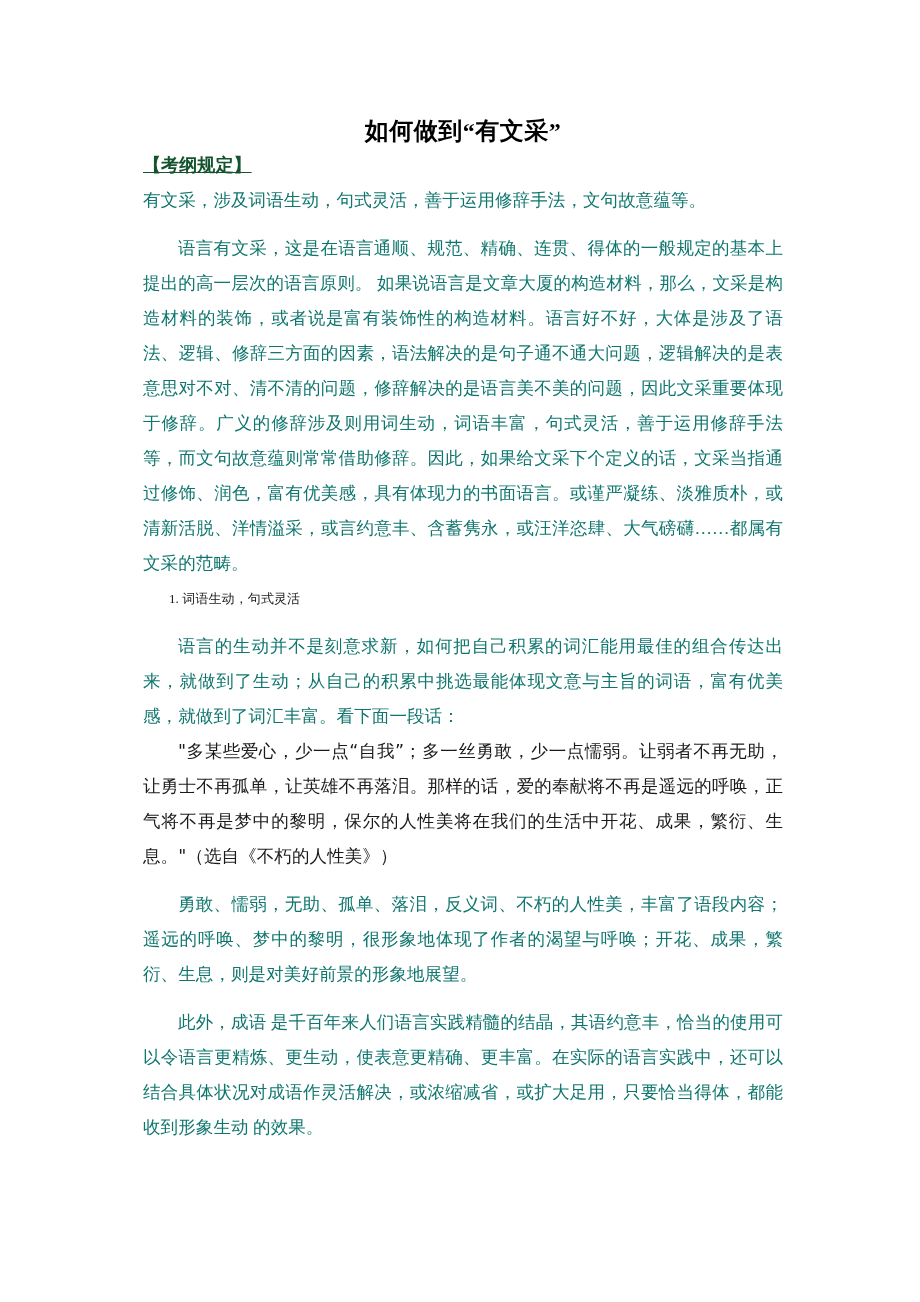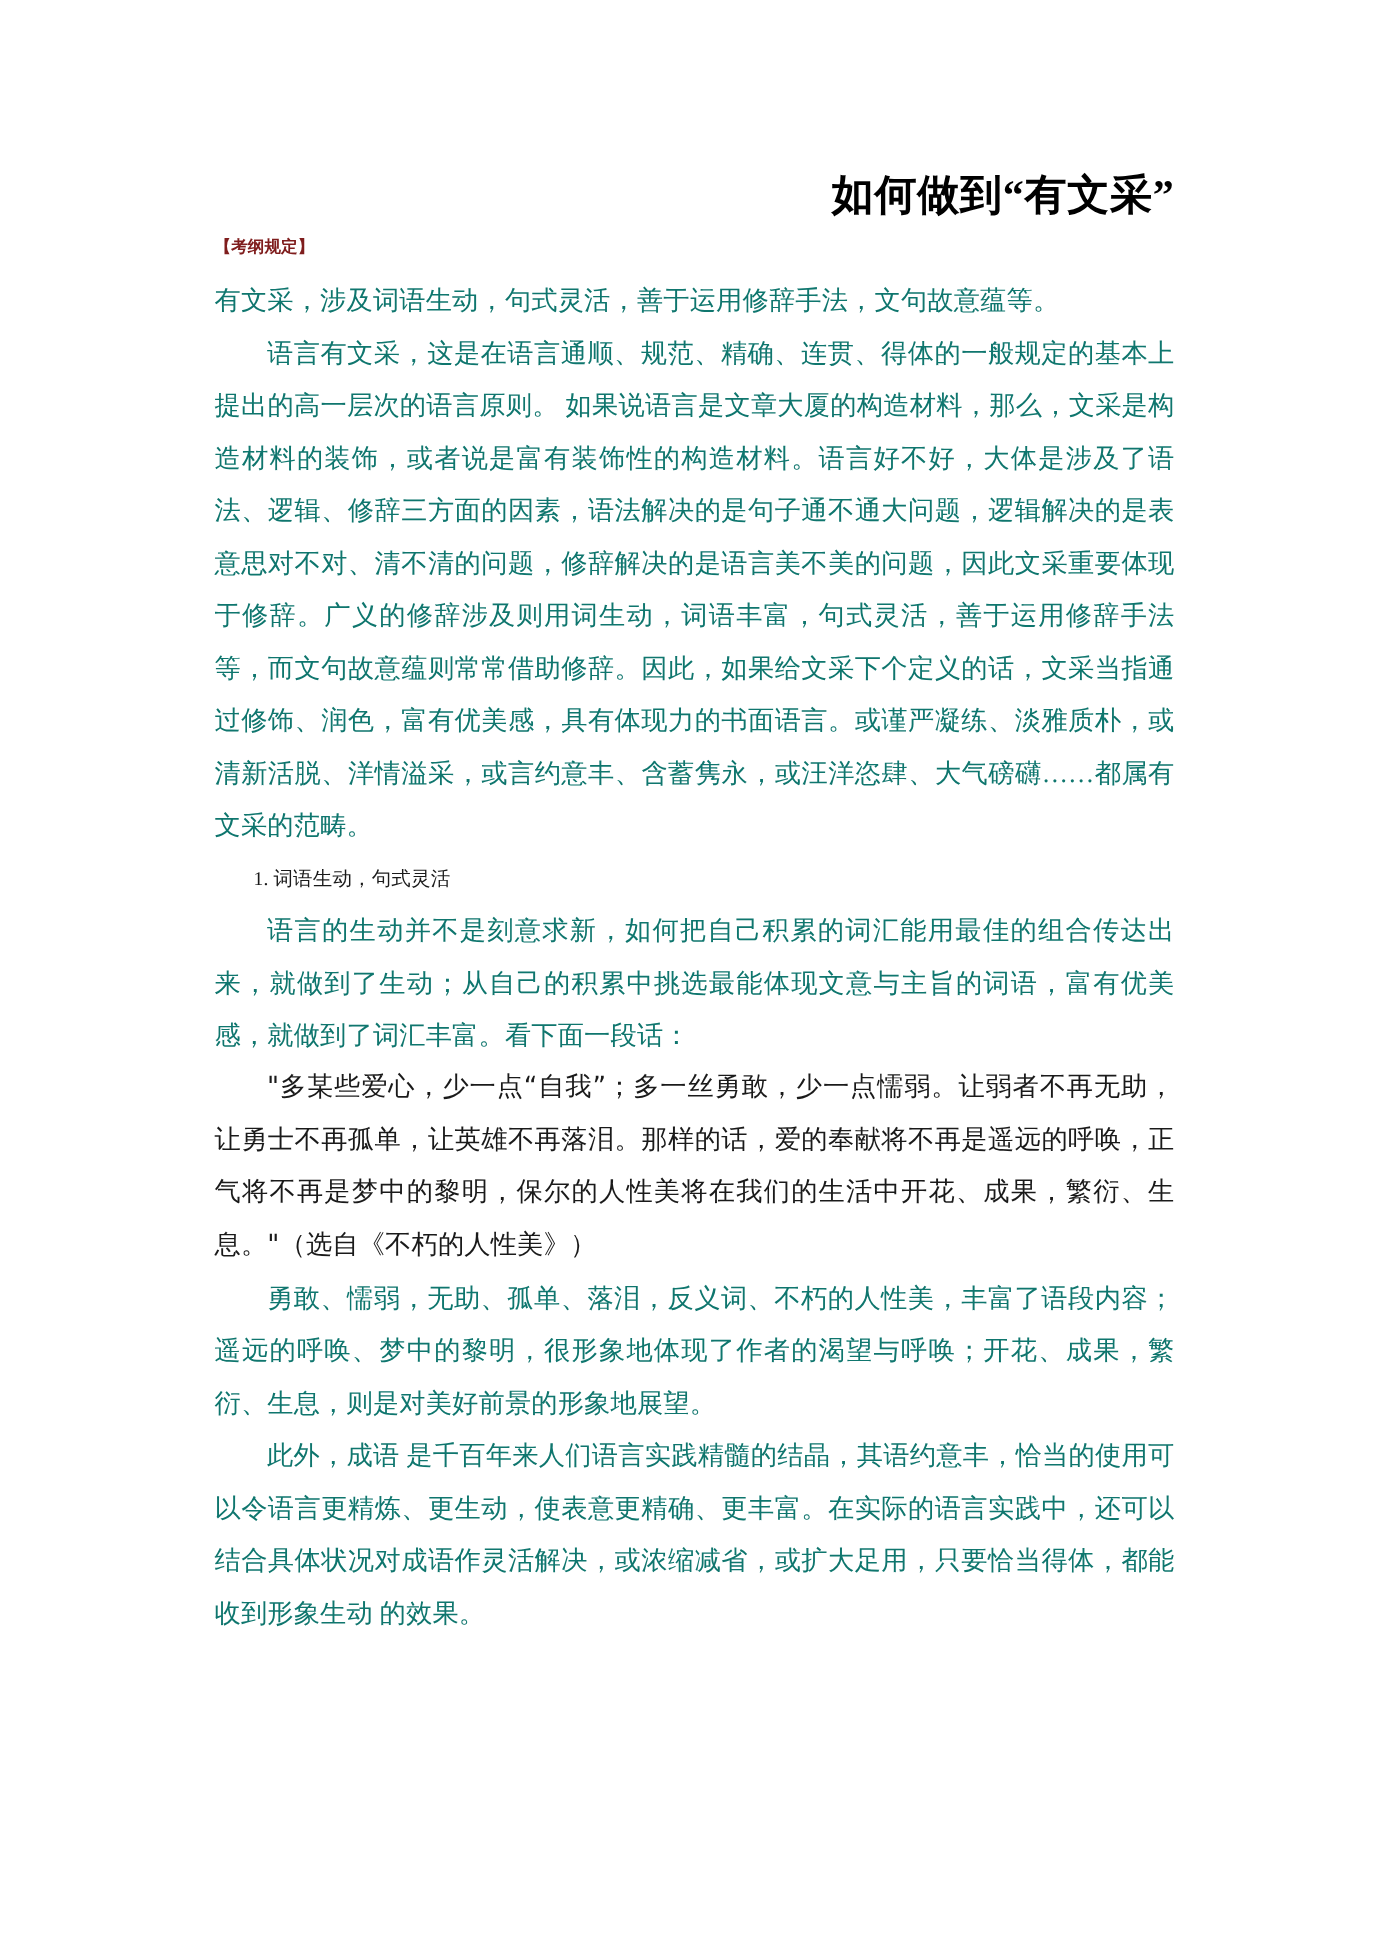--- a/index.html
+++ b/index.html
@@ -20,47 +20,49 @@
     height: 1302px;
     background: #ffffff;
   }
   .content {
     position: absolute;
     left: 143px;
     top: 0;
     width: 640px;
   }
   .doc-title {
-    text-align: right;
+    text-align: center;
     font-weight: bold;
-    font-size: 28px;
+    font-size: 24px;
     line-height: 34px;
     margin: 0;
     padding-top: 114px;
     letter-spacing: 0.5px;
   }
   .para {
     font-size: 17.5px;
     line-height: 35px;
     margin: 0;
     text-align: justify;
     text-justify: inter-ideograph;
     letter-spacing: 0.1px;
     color: #0f766e;
   }
   .head-label {
-    font-size: 11px;
+    font-size: 18px;
     line-height: 35px;
     margin: 0;
     font-weight: bold;
     letter-spacing: 0.1px;
-    color: #7f1d1d;
+    color: #14532d;
+    text-decoration: underline;
   }
   .indent-2 {
     text-indent: 2em;
+    margin-top: 13px;
   }
   .list-item {
     font-size: 13px;
     line-height: 35px;
     margin: 0;
     text-indent: 2em;
     letter-spacing: 0.1px;
     color: #1a1a1a;
   }
   .quote-block {

